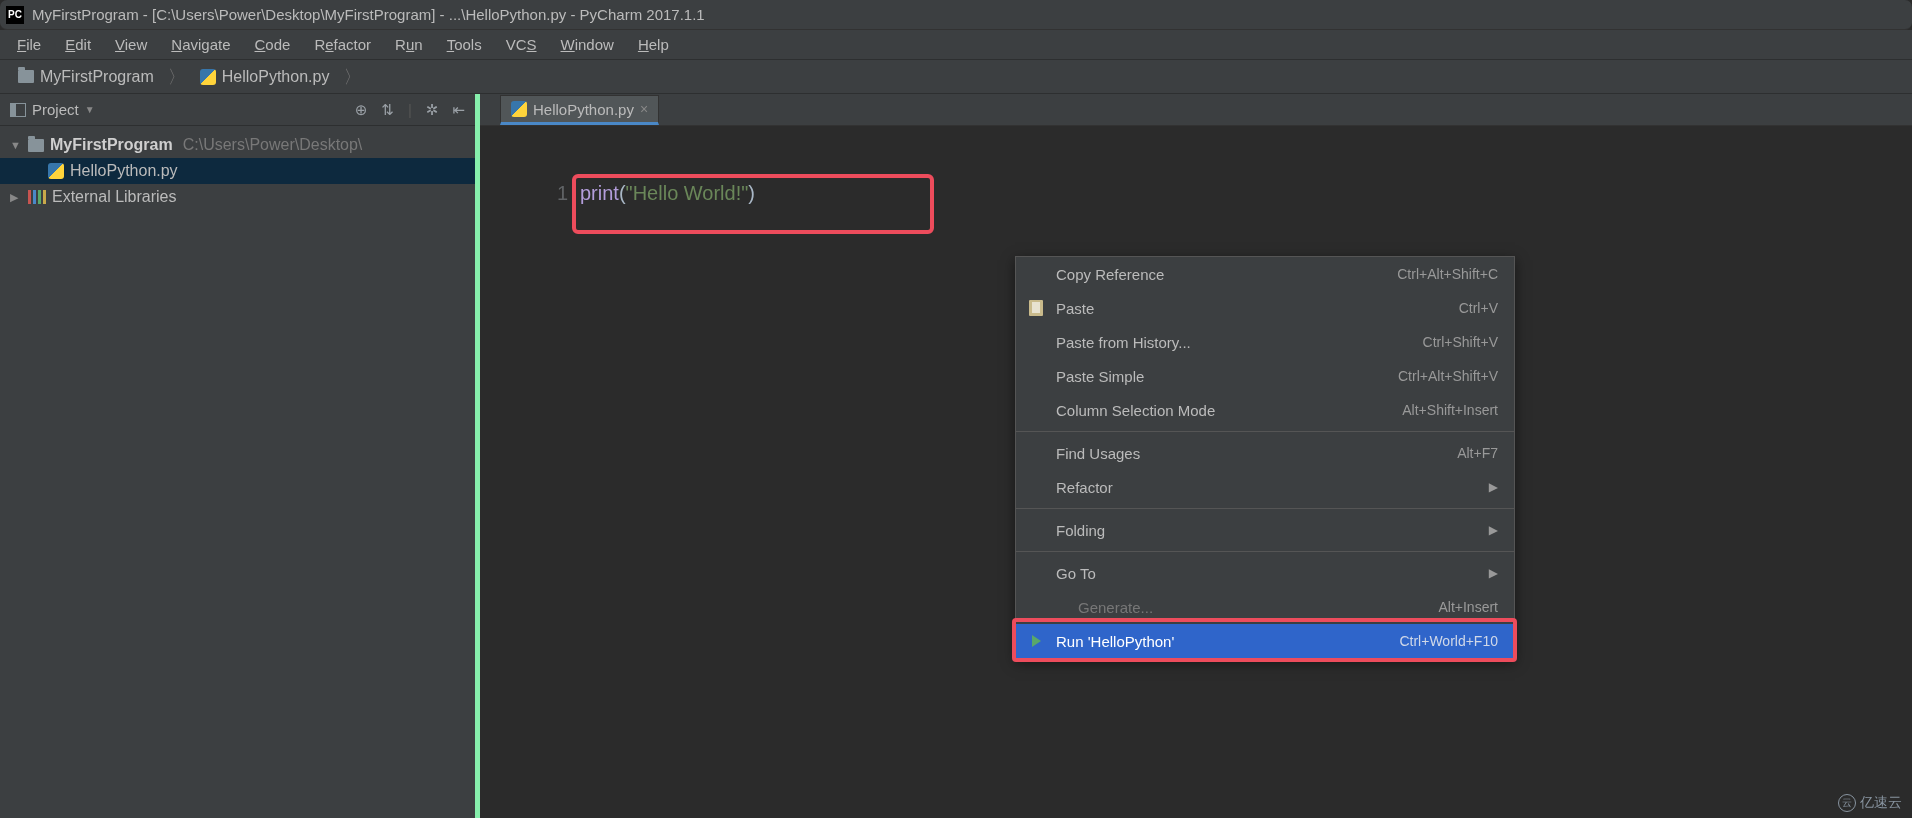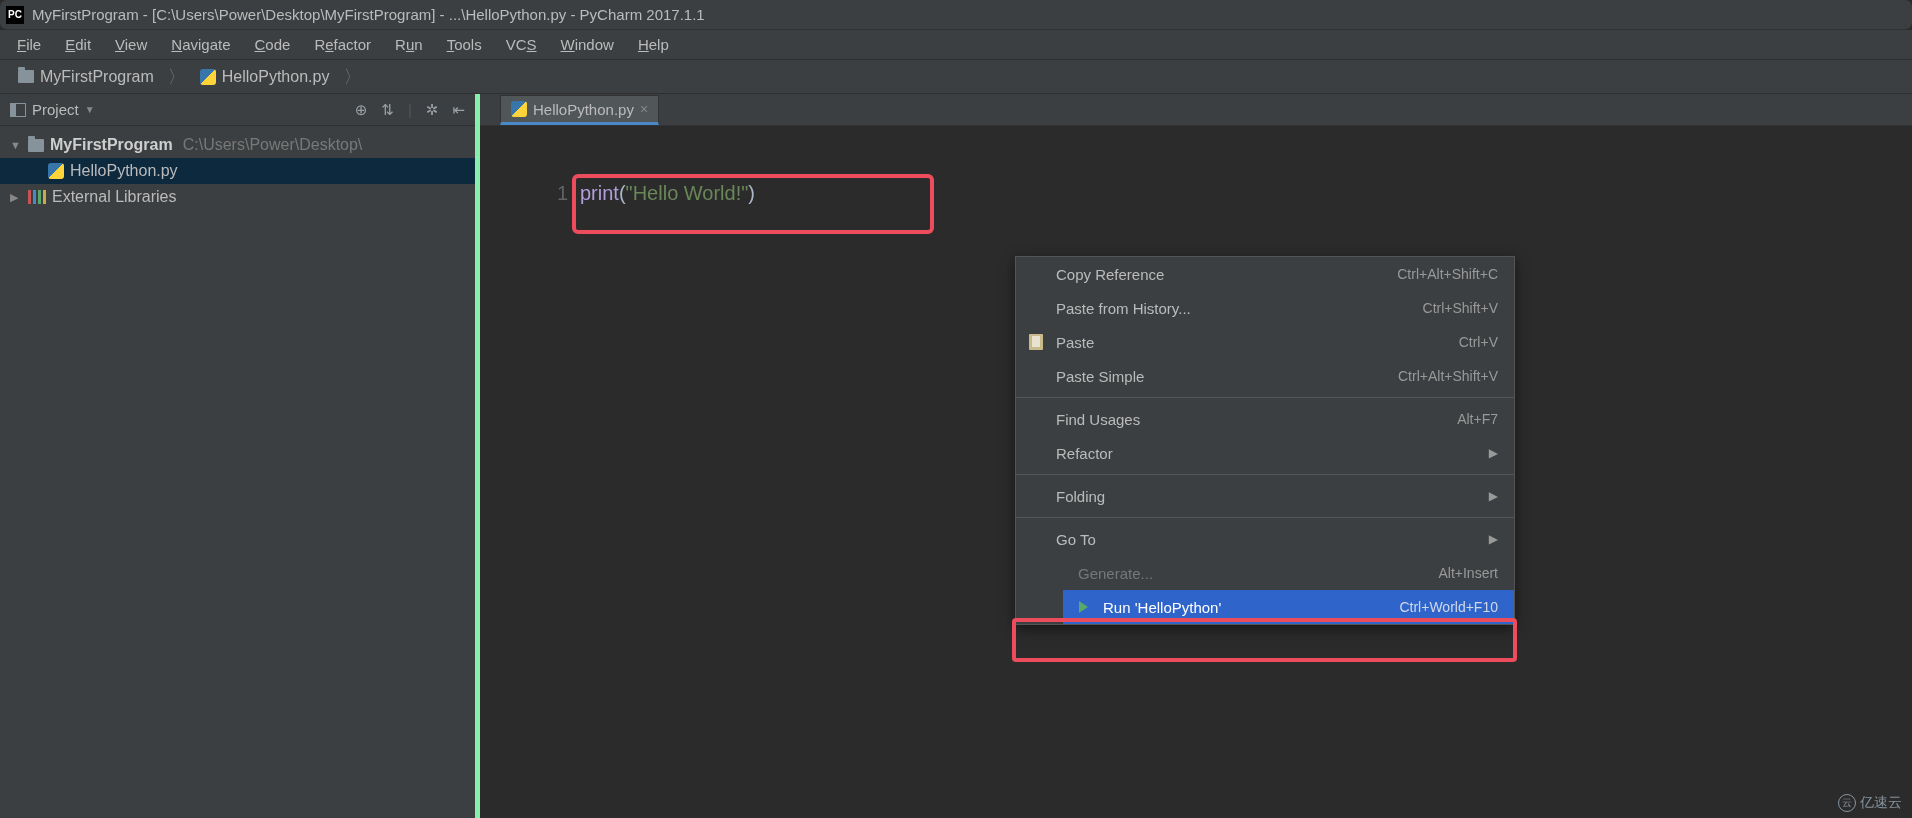--- a/index.html
+++ b/index.html
@@ -62,21 +62,21 @@
 .code { flex: 1; line-height: 30px; }
 .code-line { white-space: pre; }
 .tok-fn { color: #b39ddb; }
 .tok-paren { color: #a9b7c6; }
 .tok-str { color: #6a8759; }
 .code-highlight-box { position: absolute; border: 4px solid #ed4c5c; border-radius: 6px; pointer-events: none; }
 
 
 .context-menu { position: absolute; background: #3c3f41; border: 1px solid #555; box-shadow: 0 4px 12px rgba(0,0,0,0.5); font-size: 15px; color: #bbbbbb; }
 .cm-row { display: flex; align-items: center; height: 34px; padding: 0 16px 0 10px; gap: 10px; cursor: pointer; }
-.cm-row.highlighted { background: #2f65ca; color: #fff; margin-left: 47px; }
+.cm-row.highlighted { background: #2f65ca; color: #fff; }
 .cm-row.disabled { color: #777; gap: 32px; }
 .cm-icon { width: 20px; display: flex; align-items: center; justify-content: center; }
 .cm-label { flex: 1; white-space: nowrap; }
 .cm-shortcut { color: #999; font-size: 14px; margin-left: 40px; white-space: nowrap; }
 .cm-row.highlighted .cm-shortcut { color: #d0d8e8; }
 .cm-sub { color: #999; font-size: 12px; }
 .cm-sep { height: 1px; background: #555; margin: 4px 0; }
 .cm-outline { position: absolute; border: 4px solid #ed4c5c; border-radius: 4px; pointer-events: none; }
 .play-icon { width: 0; height: 0; border-left: 9px solid #59a869; border-top: 6px solid transparent; border-bottom: 6px solid transparent; }
 .paste-icon { width: 14px; height: 16px; background: #c9ba8b; border-radius: 1px; position: relative; }
@@ -182,35 +182,40 @@
 
 </div>
 
 <div class="context-menu" id="context-menu" style="left:1015px; top:256px; width:500px;">
     <div class="cm-row">
       <span class="cm-icon"></span>
       <span class="cm-label">Copy Reference</span>
       <span class="cm-shortcut">Ctrl+Alt+Shift+C</span>
     </div>
     <div class="cm-row">
-      <span class="cm-icon"></span>
-      <span class="cm-label">Paste from History...</span>
-      <span class="cm-shortcut">Ctrl+Shift+V</span>
-    </div>
-    <div class="cm-row">
       <span class="cm-icon">
         <span class="paste-icon"></span>
       </span>
       <span class="cm-label">Paste</span>
       <span class="cm-shortcut">Ctrl+V</span>
     </div>
     <div class="cm-row">
       <span class="cm-icon"></span>
+      <span class="cm-label">Paste from History...</span>
+      <span class="cm-shortcut">Ctrl+Shift+V</span>
+    </div>
+    <div class="cm-row">
+      <span class="cm-icon"></span>
       <span class="cm-label">Paste Simple</span>
       <span class="cm-shortcut">Ctrl+Alt+Shift+V</span>
+    </div>
+    <div class="cm-row">
+      <span class="cm-icon"></span>
+      <span class="cm-label">Column Selection Mode</span>
+      <span class="cm-shortcut">Alt+Shift+Insert</span>
     </div>
     <div class="cm-sep"></div>
     <div class="cm-row">
       <span class="cm-icon"></span>
       <span class="cm-label">Find Usages</span>
       <span class="cm-shortcut">Alt+F7</span>
     </div>
     <div class="cm-row">
       <span class="cm-icon"></span>
       <span class="cm-label">Refactor</span>

